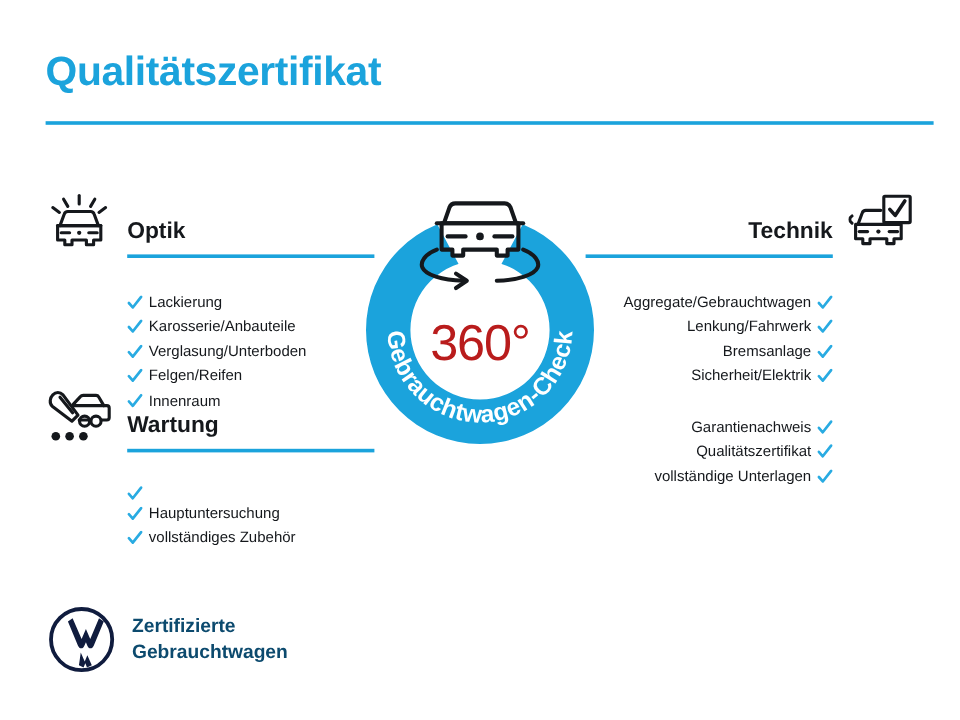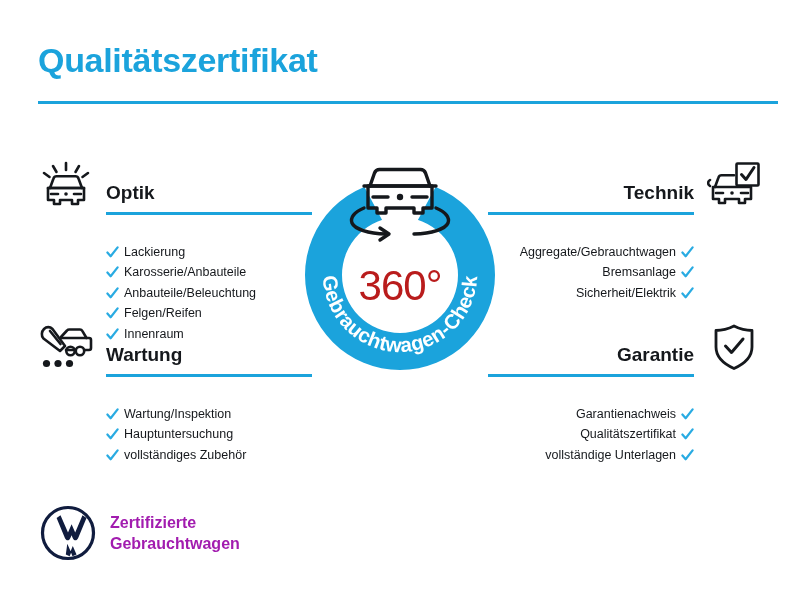--- a/index.html
+++ b/index.html
@@ -146,21 +146,21 @@
     left: 40px;
     top: 505px;
     display: flex;
     align-items: center;
   }
   .vw-mark { width: 56px; height: 56px; flex: 0 0 auto; }
   .vw-text {
     margin-left: 14px;
     font-size: 16px;
     font-weight: bold;
-    color: #a21caf;
+    color: #0c4a6e;
     line-height: 21px;
     white-space: nowrap;
   }
 </style>
 </head>
 <body>
 
 <div id="page">
 
   <div class="page-title">Qualitätszertifikat</div>
@@ -196,21 +196,21 @@
       <li>
         <svg class="chk" viewBox="0 0 14 14">
             <path d="M1.5 7 L5 11 L12.5 1.5" fill="none" stroke="#29ABE2" stroke-width="2.4" stroke-linecap="round" stroke-linejoin="round"></path>
           </svg>
         <span>Karosserie/Anbauteile</span>
       </li>
       <li>
         <svg class="chk" viewBox="0 0 14 14">
             <path d="M1.5 7 L5 11 L12.5 1.5" fill="none" stroke="#29ABE2" stroke-width="2.4" stroke-linecap="round" stroke-linejoin="round"></path>
           </svg>
-        <span>Anbauteile/Beleuchtung</span>
+        <span>Verglasung/Unterboden</span>
       </li>
       <li>
         <svg class="chk" viewBox="0 0 14 14">
             <path d="M1.5 7 L5 11 L12.5 1.5" fill="none" stroke="#29ABE2" stroke-width="2.4" stroke-linecap="round" stroke-linejoin="round"></path>
           </svg>
         <span>Felgen/Reifen</span>
       </li>
       <li>
         <svg class="chk" viewBox="0 0 14 14">
             <path d="M1.5 7 L5 11 L12.5 1.5" fill="none" stroke="#29ABE2" stroke-width="2.4" stroke-linecap="round" stroke-linejoin="round"></path>
@@ -237,21 +237,20 @@
         </svg>
       </span>
       <span class="sec-title">Wartung</span>
       <span class="sec-rule"></span>
     </div>
     <ul class="sec-list">
       <li>
         <svg class="chk" viewBox="0 0 14 14">
             <path d="M1.5 7 L5 11 L12.5 1.5" fill="none" stroke="#29ABE2" stroke-width="2.4" stroke-linecap="round" stroke-linejoin="round"></path>
           </svg>
-        <span>Wartung/Inspektion</span>
       </li>
       <li>
         <svg class="chk" viewBox="0 0 14 14">
             <path d="M1.5 7 L5 11 L12.5 1.5" fill="none" stroke="#29ABE2" stroke-width="2.4" stroke-linecap="round" stroke-linejoin="round"></path>
           </svg>
         <span>Hauptuntersuchung</span>
       </li>
       <li>
         <svg class="chk" viewBox="0 0 14 14">
             <path d="M1.5 7 L5 11 L12.5 1.5" fill="none" stroke="#29ABE2" stroke-width="2.4" stroke-linecap="round" stroke-linejoin="round"></path>
@@ -282,42 +281,38 @@
       <li>
         <svg class="chk" viewBox="0 0 14 14">
             <path d="M1.5 7 L5 11 L12.5 1.5" fill="none" stroke="#29ABE2" stroke-width="2.4" stroke-linecap="round" stroke-linejoin="round"></path>
           </svg>
         <span>Aggregate/Gebrauchtwagen</span>
       </li>
       <li>
         <svg class="chk" viewBox="0 0 14 14">
             <path d="M1.5 7 L5 11 L12.5 1.5" fill="none" stroke="#29ABE2" stroke-width="2.4" stroke-linecap="round" stroke-linejoin="round"></path>
           </svg>
+        <span>Lenkung/Fahrwerk</span>
+      </li>
+      <li>
+        <svg class="chk" viewBox="0 0 14 14">
+            <path d="M1.5 7 L5 11 L12.5 1.5" fill="none" stroke="#29ABE2" stroke-width="2.4" stroke-linecap="round" stroke-linejoin="round"></path>
+          </svg>
         <span>Bremsanlage</span>
       </li>
       <li>
         <svg class="chk" viewBox="0 0 14 14">
             <path d="M1.5 7 L5 11 L12.5 1.5" fill="none" stroke="#29ABE2" stroke-width="2.4" stroke-linecap="round" stroke-linejoin="round"></path>
           </svg>
         <span>Sicherheit/Elektrik</span>
       </li>
     </ul>
   </div>
 
   <div class="col col-right pos-garantie">
-    <div class="sec-head">
-      <span class="sec-icon">
-        <svg width="44" height="48" viewBox="0 0 44 48" fill="none" stroke="#15181c" stroke-width="2.8" stroke-linecap="round" stroke-linejoin="round">
-          <path d="M22 3 C16 6 9 7.5 4 7.5 L4 24 C4 34 12 41 22 45.5 C32 41 40 34 40 24 L40 7.5 C35 7.5 28 6 22 3 Z"></path>
-          <path d="M13.5 23 L19.5 29.5 L31 16" stroke-width="3"></path>
-        </svg>
-      </span>
-      <span class="sec-title">Garantie</span>
-      <span class="sec-rule"></span>
-    </div>
     <ul class="sec-list">
       <li>
         <svg class="chk" viewBox="0 0 14 14">
             <path d="M1.5 7 L5 11 L12.5 1.5" fill="none" stroke="#29ABE2" stroke-width="2.4" stroke-linecap="round" stroke-linejoin="round"></path>
           </svg>
         <span>Garantienachweis</span>
       </li>
       <li>
         <svg class="chk" viewBox="0 0 14 14">
             <path d="M1.5 7 L5 11 L12.5 1.5" fill="none" stroke="#29ABE2" stroke-width="2.4" stroke-linecap="round" stroke-linejoin="round"></path>

